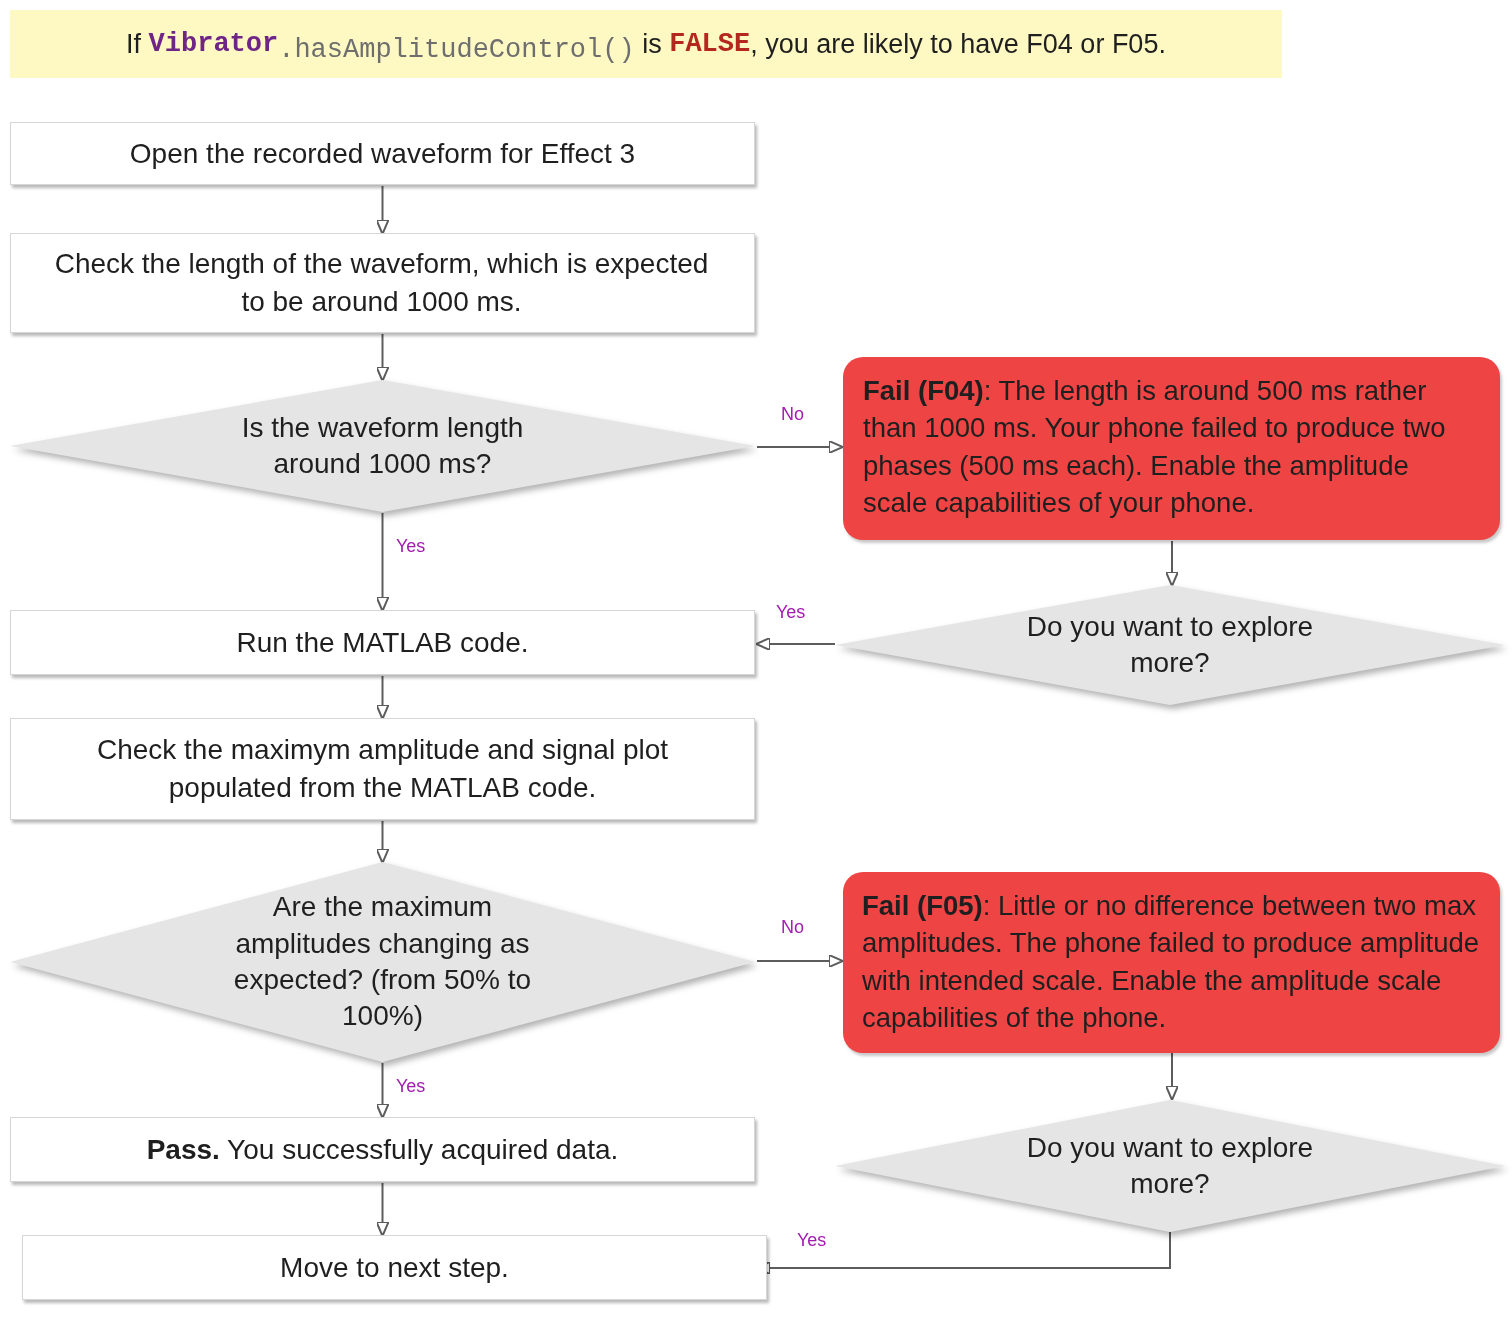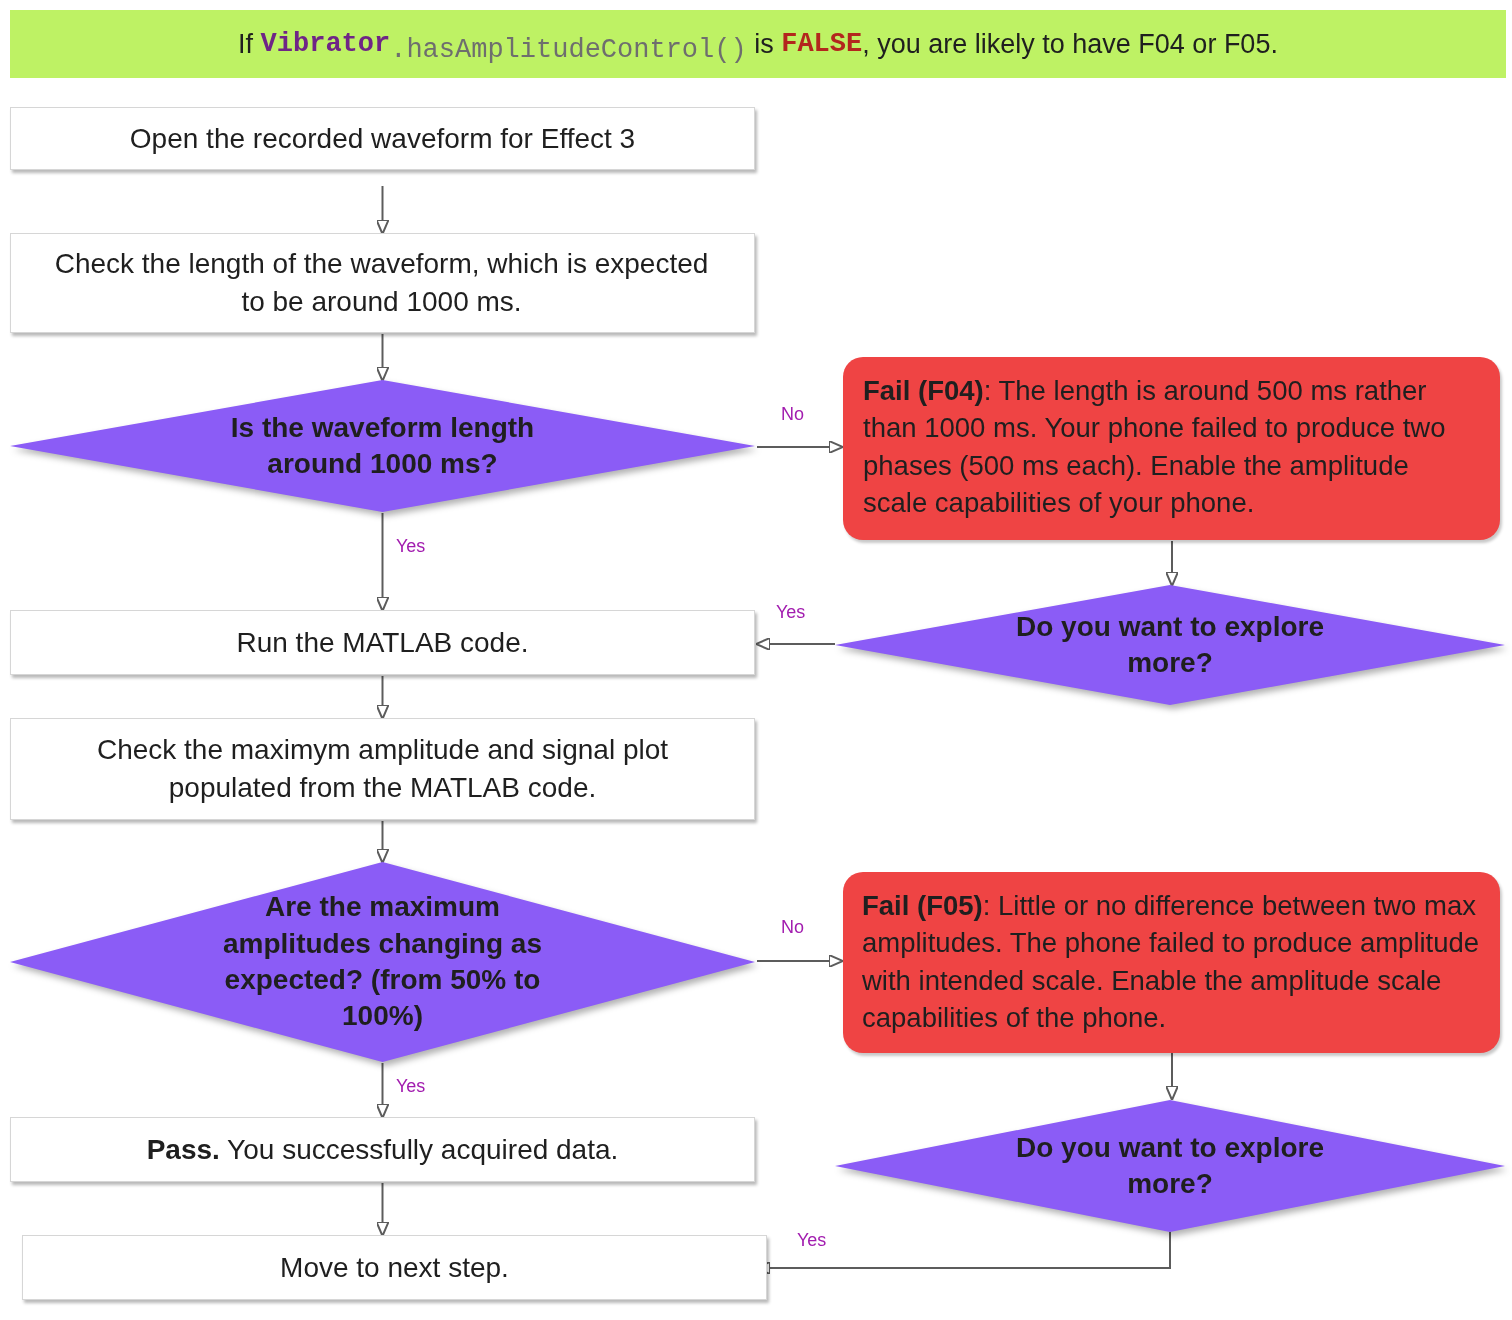--- a/index.html
+++ b/index.html
@@ -2,21 +2,21 @@
 <html><head>
 <meta charset="utf-8">
 <style>
   html,body{margin:0;padding:0;background:#ffffff;}
   .canvas{
     position:relative;width:1512px;height:1320px;overflow:hidden;background:#ffffff;
     font-family:"Liberation Sans","DejaVu Sans",sans-serif;color:#1f1f1f;
   }
   
   .banner{
-    position:absolute;left:10px;top:10px;width:1496px;height:68px;background:#bef264;
+    position:absolute;left:10px;top:10px;width:1272px;height:68px;background:#fef9c3;
     display:flex;align-items:center;justify-content:center;font-size:27px;white-space:pre;
   }
   .mono{font-family:"Liberation Mono","DejaVu Sans Mono",monospace;}
   .purple{color:#6f2586;font-weight:bold;}
   .graycode{color:#6e6e6e;margin-top:12px;}
   .redcode{color:#b3271d;font-weight:bold;}
   
   .box{
     position:absolute;background:#ffffff;border:1px solid #d6d6d6;box-sizing:border-box;
     box-shadow:2px 3px 3px rgba(0,0,0,0.28);
@@ -25,30 +25,30 @@
   }
   
   .fail{
     position:absolute;background:#ef4444;box-sizing:border-box;
     box-shadow:2px 3px 3px rgba(0,0,0,0.22);
     font-size:27.5px;line-height:1.36;padding:15px 20px;text-align:left;border-radius:20px;
   }
   
   .dwrap{position:absolute;filter:drop-shadow(3px 4px 3px rgba(0,0,0,0.30));}
   .diamond{
-    width:100%;height:100%;background:#8b5cf6;
+    width:100%;height:100%;background:#e5e5e5;
     clip-path:polygon(50% 0,100% 50%,50% 100%,0 50%);
     display:flex;align-items:center;justify-content:center;text-align:center;
-    font-size:28px;line-height:1.3;font-weight:bold;
+    font-size:28px;line-height:1.3;
   }
   .lines{white-space:pre-line;}
   
   .elabel{position:absolute;font-size:18px;color:#a21caf;}
   
-  #step-open{left:10px;top:107px;width:745px;height:63px;}
+  #step-open{left:10px;top:122px;width:745px;height:63px;}
   #step-check-length{left:10px;top:233px;width:745px;height:100px;padding-left:12px;}
   #decision-length{left:10px;top:380px;width:745px;height:132px;}
   #step-run-matlab{left:10px;top:610px;width:745px;height:65px;}
   #step-check-amplitude{left:10px;top:718px;width:745px;height:102px;}
   #decision-amplitude{left:10px;top:862px;width:745px;height:200px;}
   #pass-box{left:10px;top:1117px;width:745px;height:65px;}
   #step-move-next{left:22px;top:1235px;width:745px;height:65px;}
   #fail-f04{left:843px;top:357px;width:657px;height:183px;}
   #explore-1{left:835px;top:585px;width:670px;height:120px;}
   #fail-f05{left:843px;top:872px;width:657px;height:181px;padding-left:19px;}

